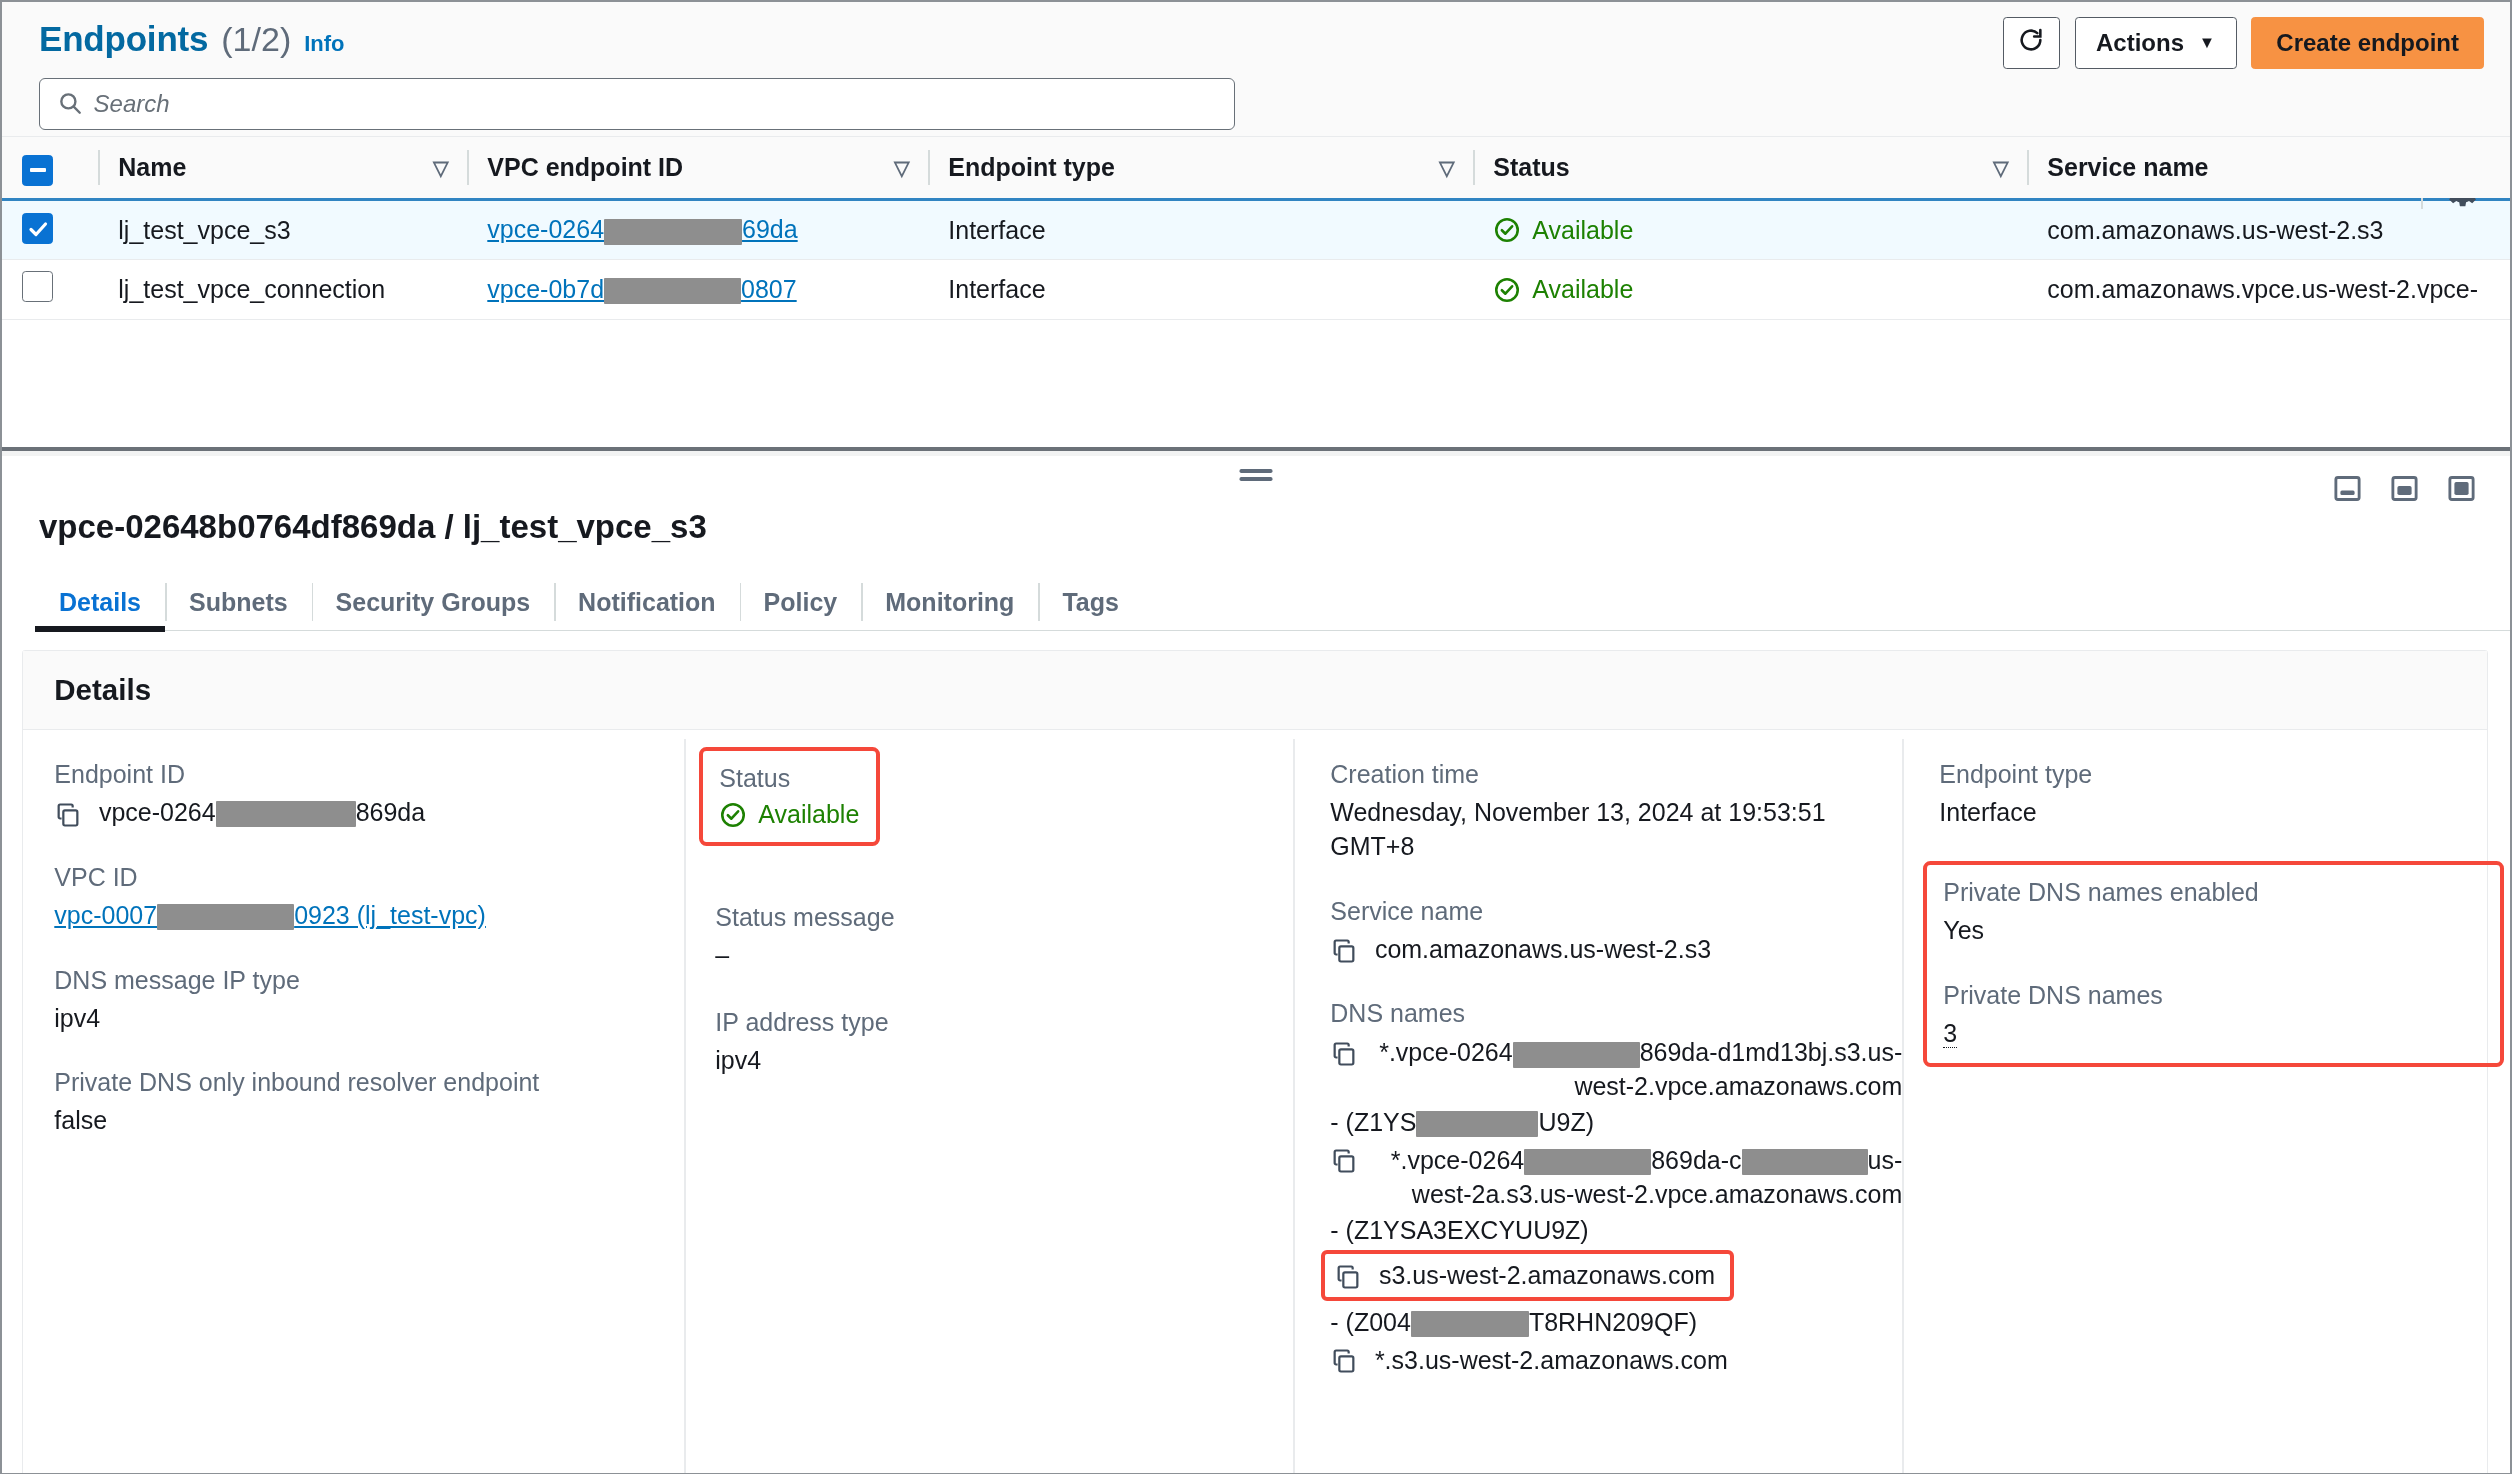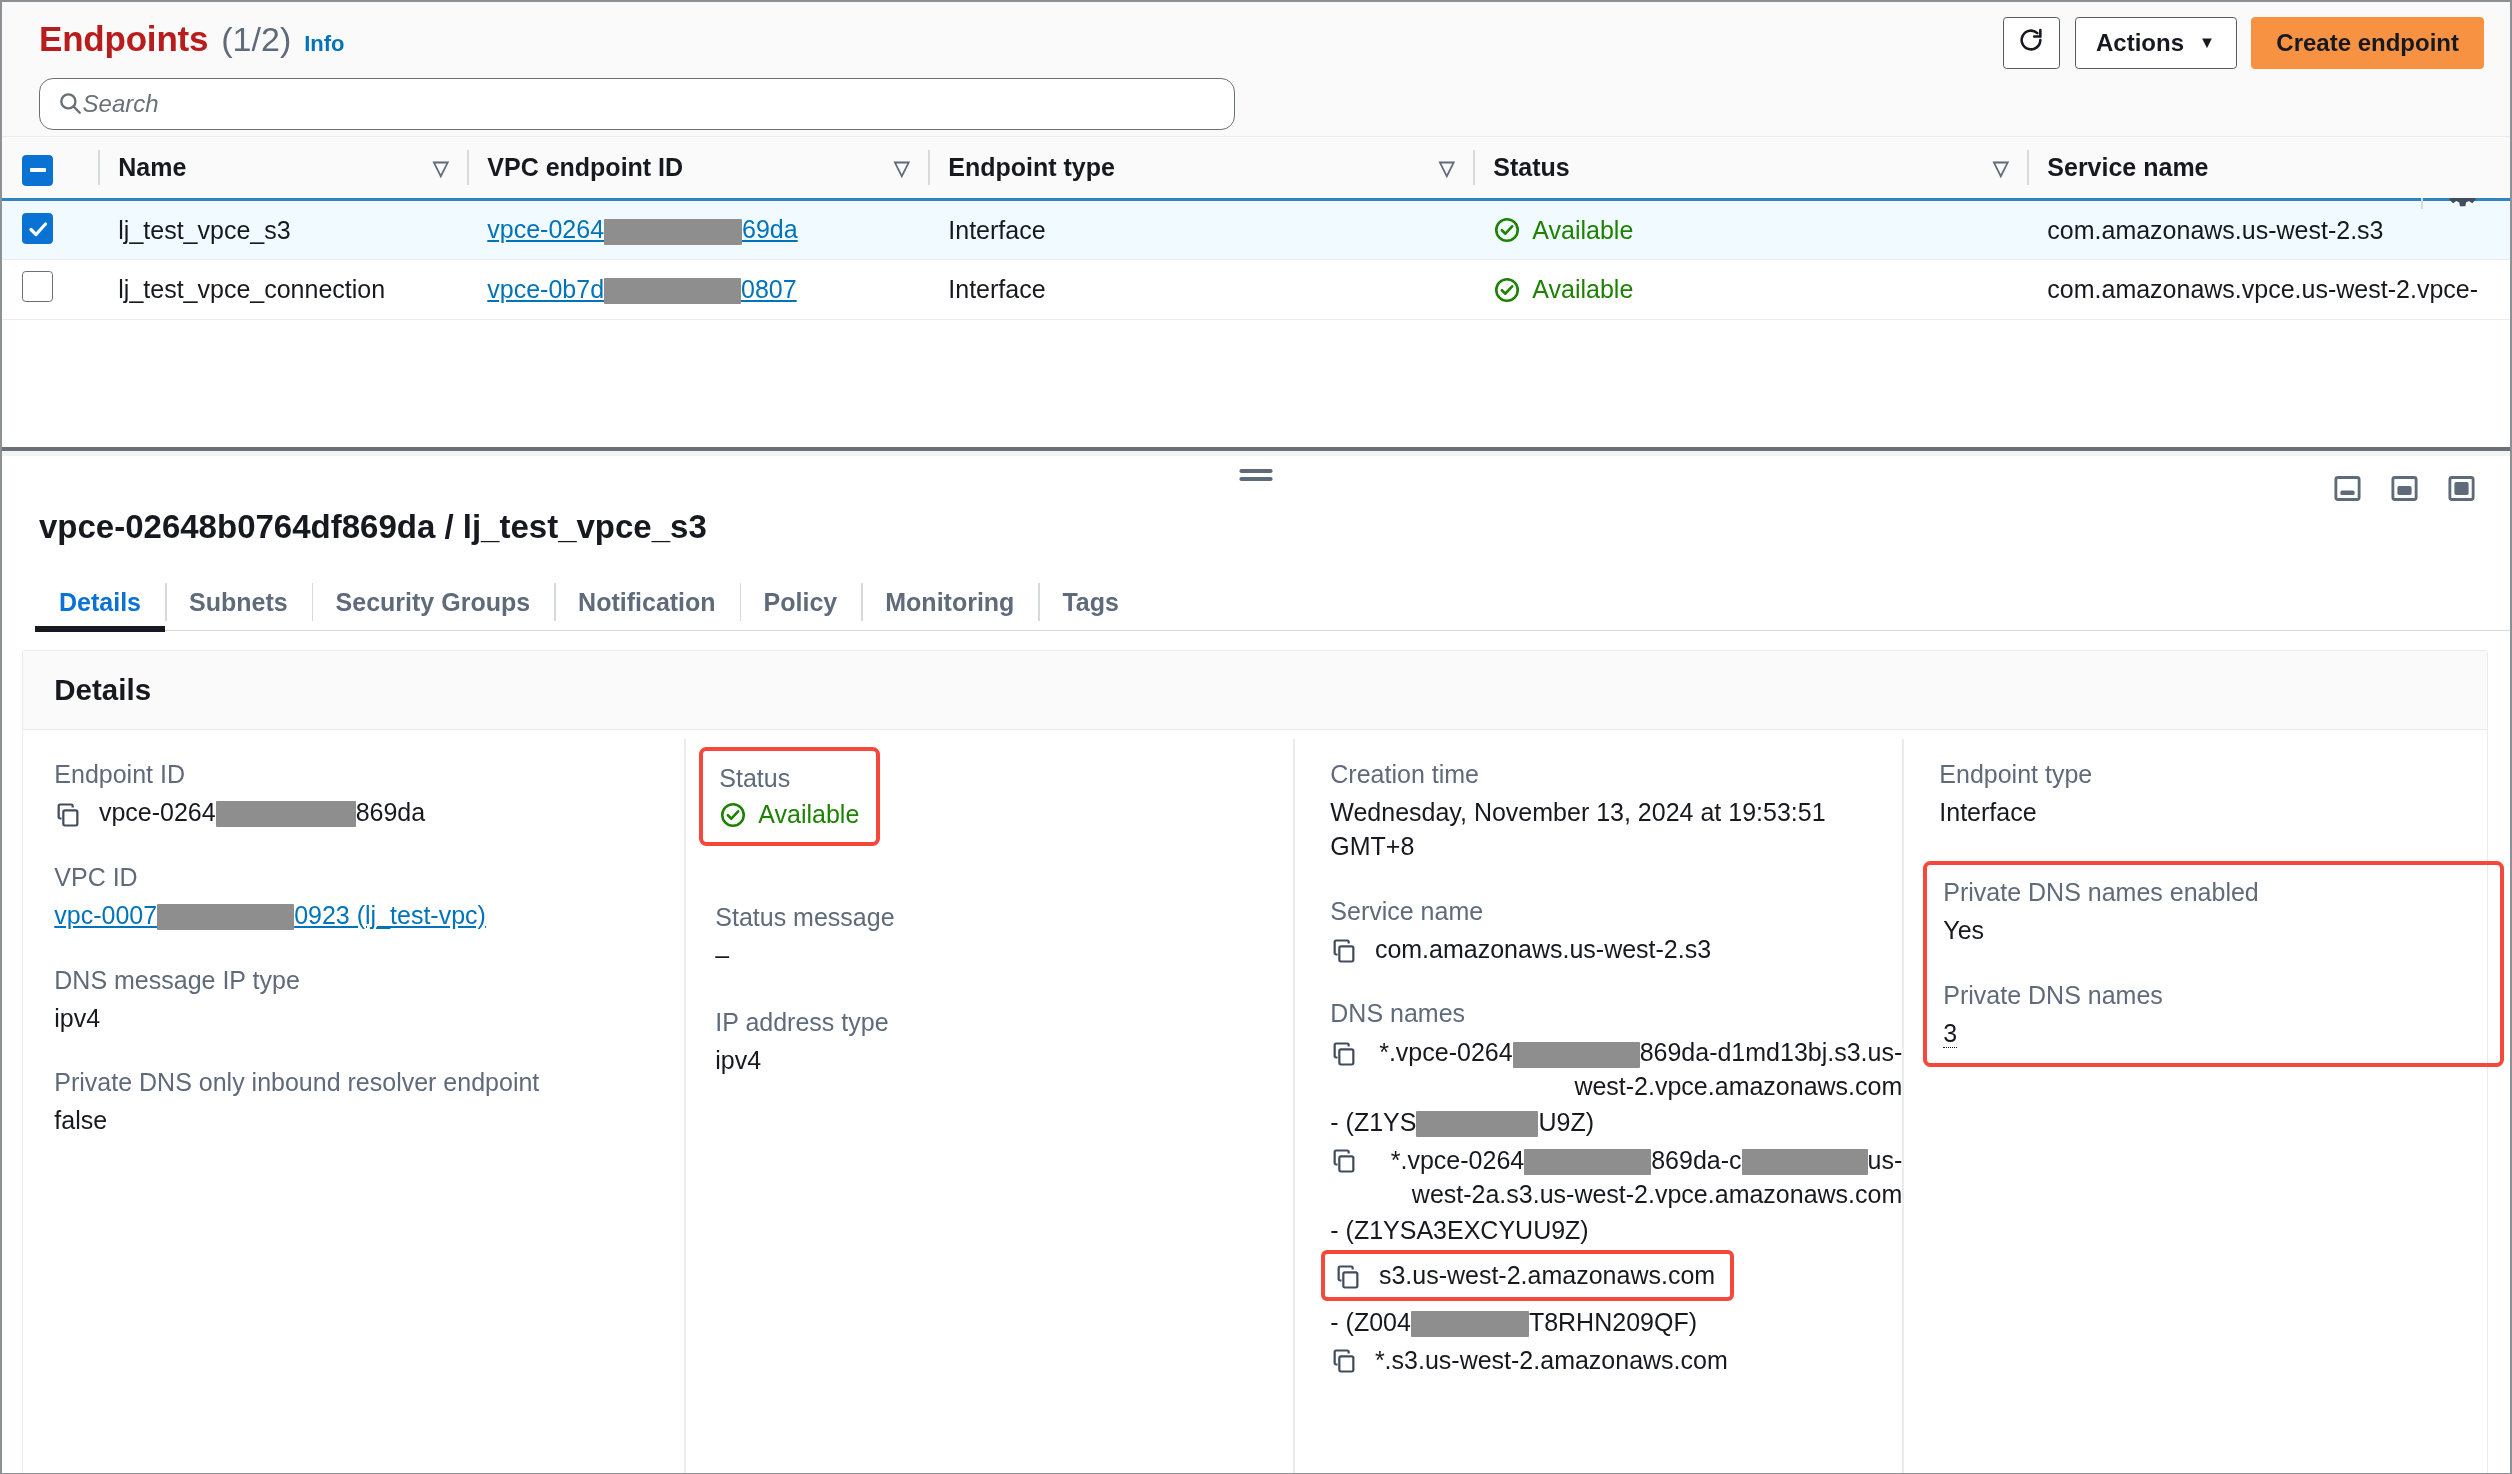--- a/index.html
+++ b/index.html
@@ -26,21 +26,21 @@
   .card-header {
     position: relative;
     height: 134px;
     background: #fafafa;
   }
   .title-row {
     position: absolute; left: 37px; top: 16.6px;
     display: flex; align-items: baseline; gap: 13px;
   }
   .page-title {
-    font-size: 35px; font-weight: 700; color: #b91c1c;
+    font-size: 35px; font-weight: 700; color: #0369a1;
     letter-spacing: -0.2px;
   }
   .page-count { font-size: 34px; font-weight: 400; color: #5f6b7a; }
   .info-link {
     font-size: 22px; font-weight: 700; color: #0073bb;
     text-decoration: none; cursor: pointer;
   }
 
   .header-actions {
     position: absolute; right: 26px; top: 14.8px;
@@ -66,23 +66,23 @@
     height: 52px; padding: 0 24px;
     background: #f79243; border: 1.8px solid #f79243;
     color: #16191f; border-radius: 3.7px;
     font-size: 24px; font-weight: 700; cursor: pointer;
   }
 
   
   .search-wrap {
     position: absolute; left: 37px; top: 76px;
     width: 1196px; height: 52px;
-    border: 1.8px solid #687078; border-radius: 14px;
+    border: 1.8px solid #687078; border-radius: 6px;
     background: #ffffff;
-    display: flex; align-items: center; 
+    display: flex; align-items: center; gap: 11px;
     padding: 0 16.6px;
   }
   .search-wrap svg { width: 26px; height: 26px; flex: none; }
   .search-input {
     border: none; outline: none; background: transparent;
     font-family: "Liberation Sans", sans-serif;
     font-size: 24px; color: #16191f; width: 100%;
   }
   .search-input::placeholder { color: #687078; font-style: italic; }
 

